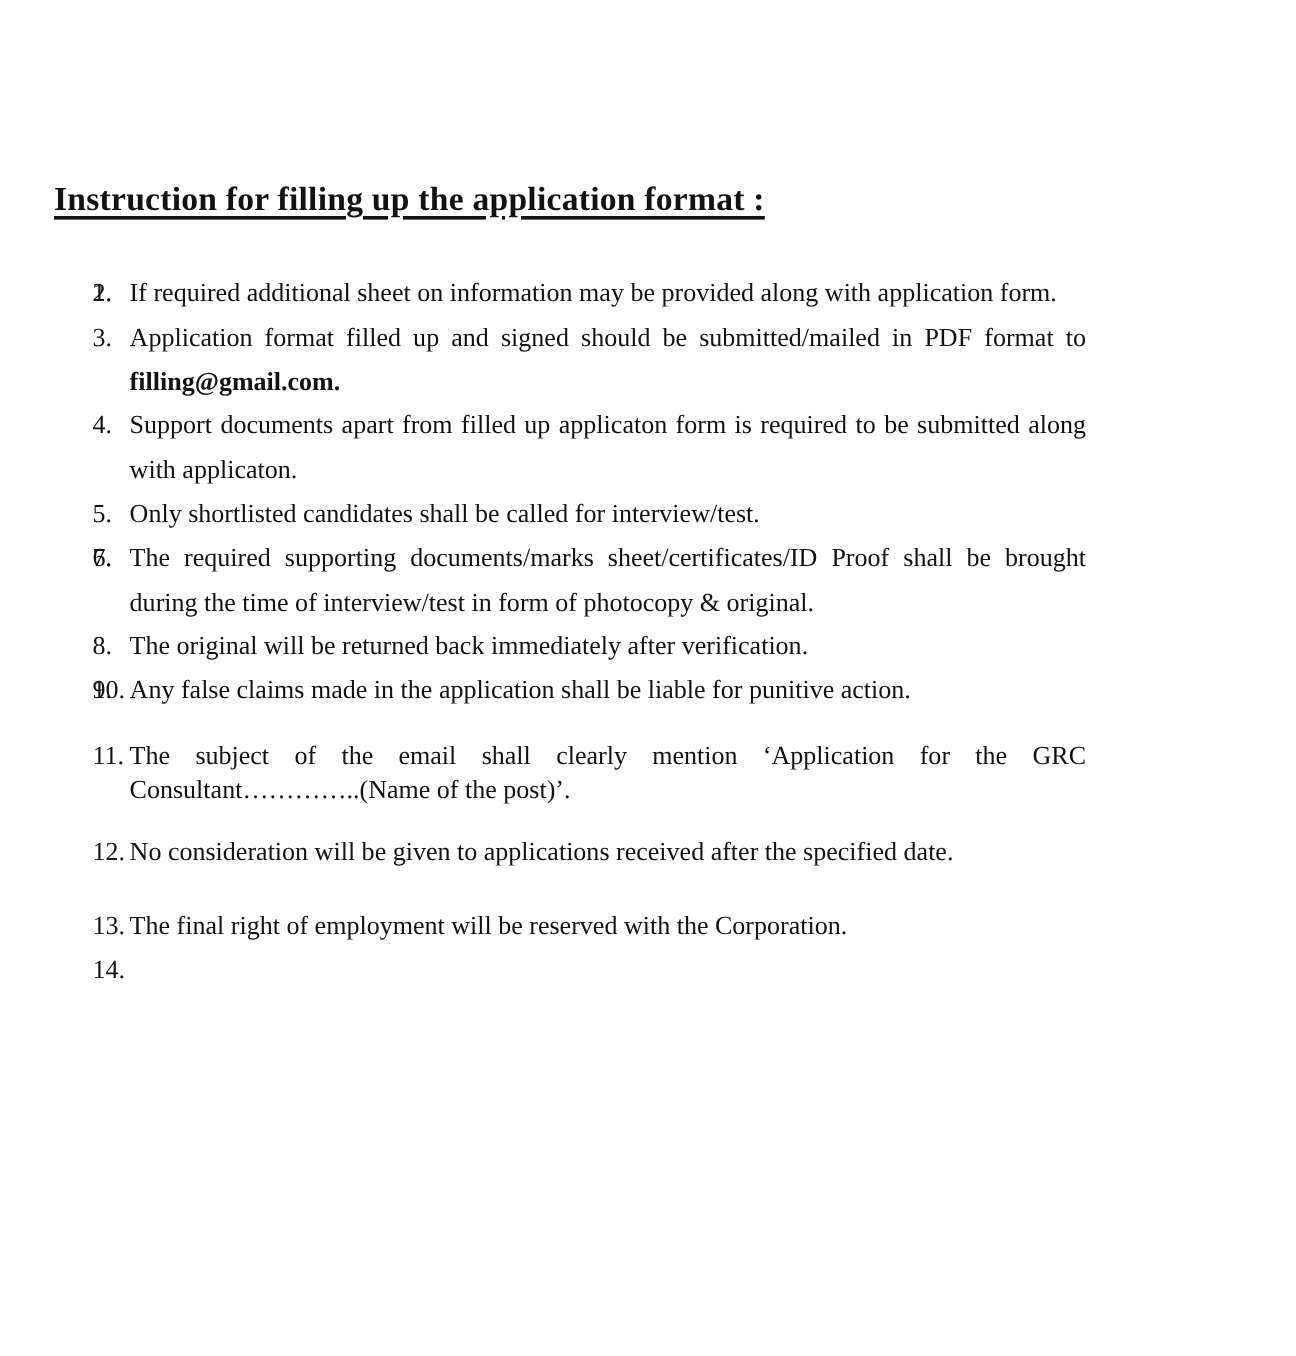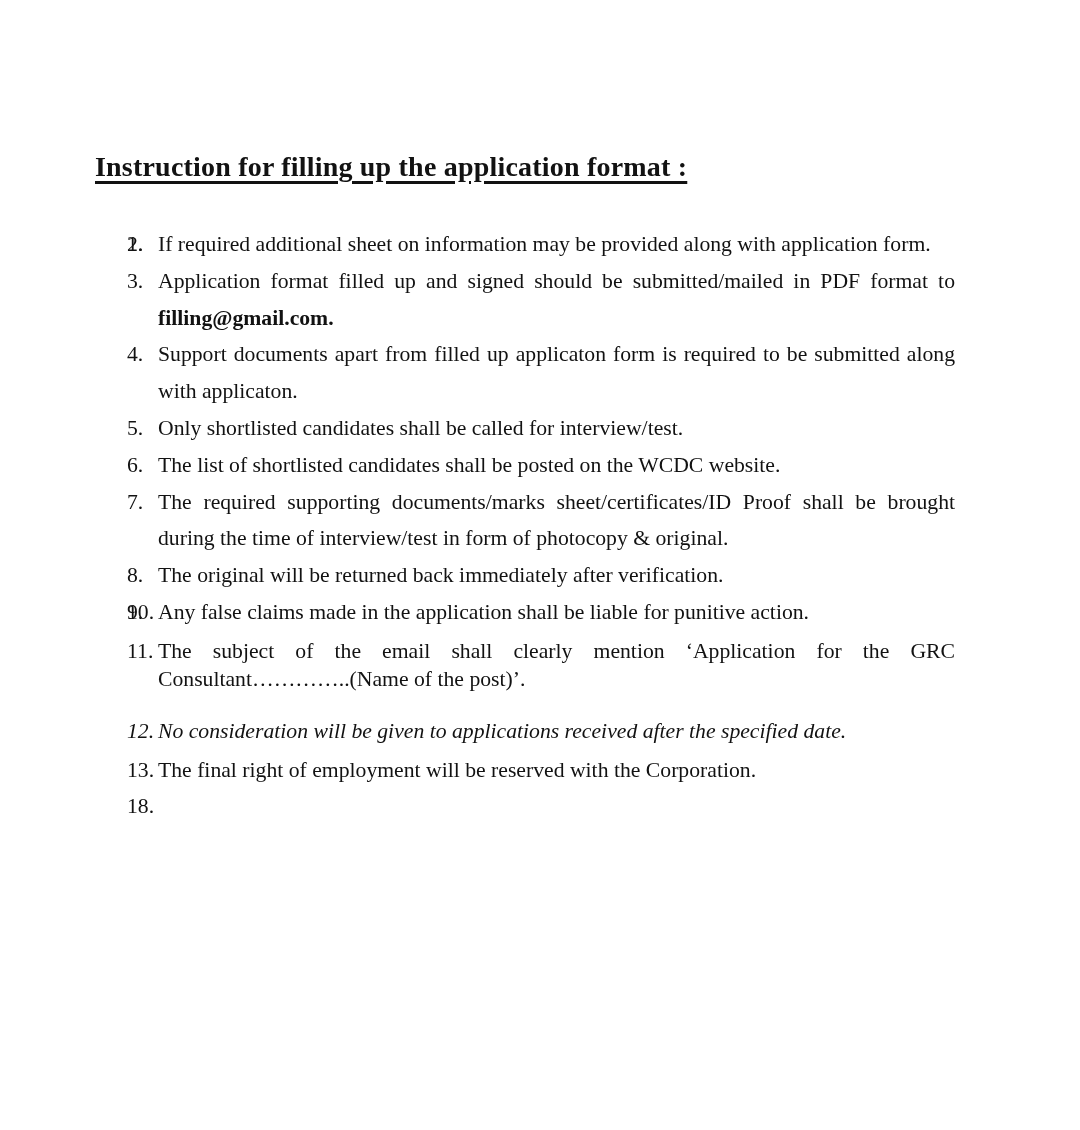--- a/index.html
+++ b/index.html
@@ -6,21 +6,21 @@
     margin: 0;
     padding: 0;
     background: #ffffff;
   }
   .page {
     position: relative;
     width: 1080px;
     height: 1130px;
     background: #ffffff;
     box-sizing: border-box;
-    padding: 150px 95px 0 95px;
+    padding: 150px 95px 0 45px;
     font-family: "Liberation Serif", "DejaVu Serif", serif;
     color: #121212;
     overflow: hidden;
   }
   .doc-heading {
     margin: 0 0 42px 0;
     font-size: 28px;
     font-weight: bold;
     line-height: 34px;
     letter-spacing: 0.2px;
@@ -42,41 +42,41 @@
     text-align: justify;
     margin: 0;
   }
   .list-item .item-number {
     position: absolute;
     left: 32px;
     top: 0;
     text-align: left;
   }
   
-  .list-item:nth-child(11) { line-height: 28px; margin-top: 6px; }
+  .list-item:nth-child(11) { line-height: 28px; margin-top: 22px; }
   
-  .list-item:nth-child(12) { margin-top: 20px; font-style: italic; }
-  .list-item:nth-child(13) { margin-top: 2px; }
+  .list-item:nth-child(12) { margin-top: 20px; }
+  .list-item:nth-child(13) { margin-top: 24px; }
   .bold-seg { font-weight: bold; }
 </style>
 </head>
 <body>
 
 <div class="page" style="color: rgb(18, 18, 18); background: rgb(255, 255, 255);">
   <h1 class="doc-heading">Instruction for filling up the application format :</h1>
 
   <div class="instruction-list" id="instruction-list">
       <div class="list-item"><span class="item-number">1.</span></div>
       <div class="list-item"><span class="item-number">2.</span><span class="plain-seg">If required additional sheet on information may be provided along with application form.</span></div>
       <div class="list-item"><span class="item-number">3.</span><span class="plain-seg">Application format filled up and signed should be submitted/mailed in PDF format to </span><span class="bold-seg">filling@gmail.com.</span></div>
       <div class="list-item"><span class="item-number">4.</span><span class="plain-seg">Support documents apart from filled up applicaton form is required to be submitted along with applicaton.</span></div>
       <div class="list-item"><span class="item-number">5.</span><span class="plain-seg">Only shortlisted candidates shall be called for interview/test.</span></div>
-      <div class="list-item"><span class="item-number">6.</span><span class="plain-seg">The list of shortlisted candidates shall be posted on the WCDC website.</span></div>
+      <div class="list-item"><span class="item-number">6.</span></div>
       <div class="list-item"><span class="item-number">7.</span><span class="plain-seg">The required supporting documents/marks sheet/certificates/ID Proof shall be brought during the time of interview/test in form of photocopy &amp; original.</span></div>
       <div class="list-item"><span class="item-number">8.</span><span class="plain-seg">The original will be returned back immediately after verification.</span></div>
       <div class="list-item"><span class="item-number">9.</span></div>
       <div class="list-item"><span class="item-number">10.</span><span class="plain-seg">Any false claims made in the application shall be liable for punitive action.</span></div>
       <div class="list-item"><span class="item-number">11.</span><span class="plain-seg">The subject of the email shall clearly mention ‘Application for the GRC Consultant…………..(Name of the post)’.</span></div>
       <div class="list-item"><span class="item-number">12.</span><span class="plain-seg">No consideration will be given to applications received after the specified date.</span></div>
       <div class="list-item"><span class="item-number">13.</span><span class="plain-seg">The final right of employment will be reserved with the Corporation.</span></div>
-      <div class="list-item"><span class="item-number">18.</span></div>
+      <div class="list-item"><span class="item-number">14.</span></div>
     </div>
 </div>
 
 </body></html>

